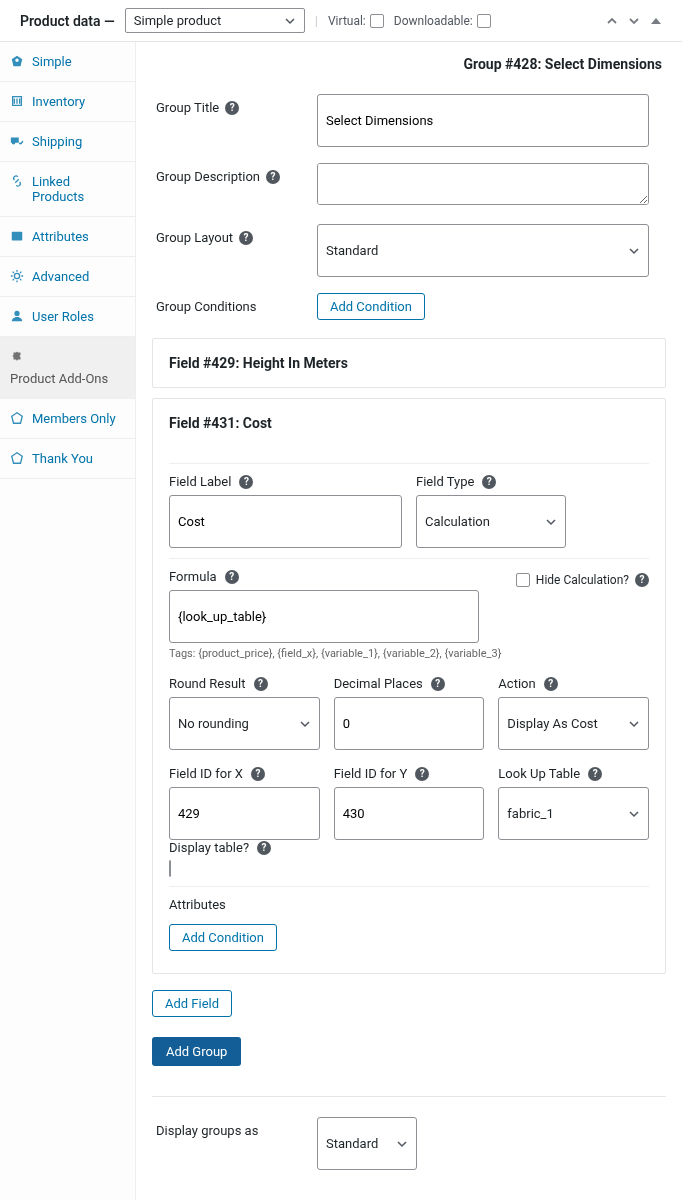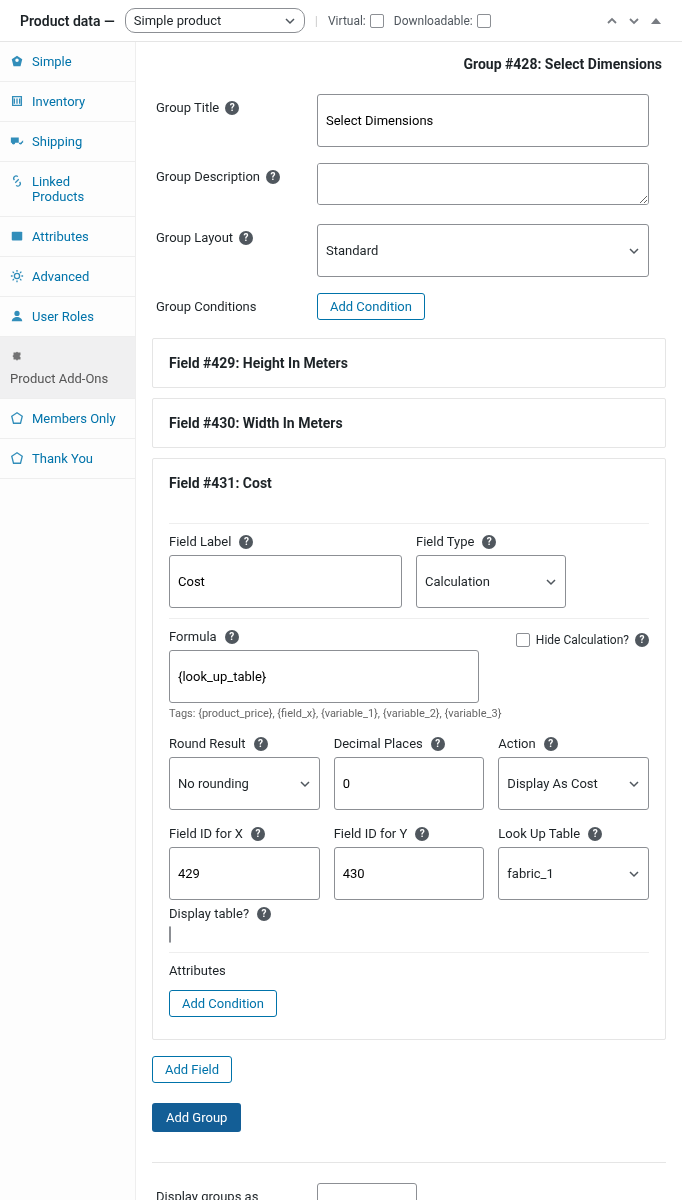--- a/index.html
+++ b/index.html
@@ -1,19 +1,19 @@
 <!DOCTYPE html>
 <html><head>
 <meta charset="utf-8">
 <style>
 * { box-sizing: border-box; margin: 0; padding: 0; font-family: -apple-system, BlinkMacSystemFont, "Segoe UI", Roboto, Arial, sans-serif; }
 body { background: #fff; color: #1d2327; font-size: 13px; width: 682px; }
 .panel-header { display: flex; align-items: center; padding: 8px 20px; border-bottom: 1px solid #e5e5e5; gap: 10px; }
 .panel-header h3 { font-size: 14px; font-weight: 600; }
-.panel-header .type-sel { border: 1px solid #8c8f94; border-radius: 10px; padding: 4px 28px 4px 8px; background:#fff; position: relative; font-size: 13px; min-width: 180px; }
+.panel-header .type-sel { border: 1px solid #8c8f94; border-radius: 2px; padding: 4px 28px 4px 8px; background:#fff; position: relative; font-size: 13px; min-width: 180px; }
 .chev { position: absolute; right: 8px; top: 50%; transform: translateY(-50%); }
 .chk-label { display: flex; align-items: center; gap: 4px; font-size: 12px; color:#50575e; }
 .chk { width: 14px; height: 14px; border: 1px solid #8c8f94; border-radius: 2px; background:#fff; }
 .header-icons { margin-left: auto; display: flex; gap: 10px; color:#787c82; }
 .main-wrap { display: flex; }
 .tabs { width: 136px; border-right: 1px solid #eee; background:#fdfdfd; }
 .tab { display:flex; align-items:flex-start; gap:8px; padding:12px 10px; color:#0073aa; font-size:13px; border-bottom:1px solid #eee; cursor:pointer; }
 .tab.active { background:#f0f0f1; color:#555;flex-direction:column; }
 .tab-icon { width:14px; height:14px; flex-shrink:0; opacity:.8; }
 .content { flex:1; padding: 0 16px 30px; }
@@ -211,23 +211,20 @@
       <div class="lab">
           <span>Group Conditions</span>
         </div>
       <div><button class="btn-outline">Add Condition</button></div>
     </div>
 
     <div class="field-card">
       <div class="field-header">Field #429: Height In Meters</div>
     </div>
 
-    <div class="field-card">
-      <div class="field-header">Field #430: Width In Meters</div>
-    </div>
 
     <div class="field-card">
       <div class="field-header">Field #431: Cost</div>
       <div class="field-body">
         <hr>
         <div class="inline-fields">
           <div class="col">
             <div class="fld-label">
                 <span>Field Label</span>
                 <span class="help">?</span>
@@ -326,21 +323,21 @@
               <span>fabric_1</span>
               <span class="chev">
                   <svg width="12" height="12" viewBox="0 0 12 12">
                     <path d="M2 4l4 4 4-4" stroke="#50575e" stroke-width="1.5" fill="none"></path>
                   </svg>
                 </span>
             </div>
           </div>
         </div>
 
-        <div style="margin-top:6px">
+        <div style="margin-top:0">
           <div class="fld-label">
               <span>Display table?</span>
               <span class="help">?</span>
             </div>
           <span class="chk"></span>
         </div>
         <hr>
         <div class="fld-label">
             <span>Attributes</span>
           </div>

